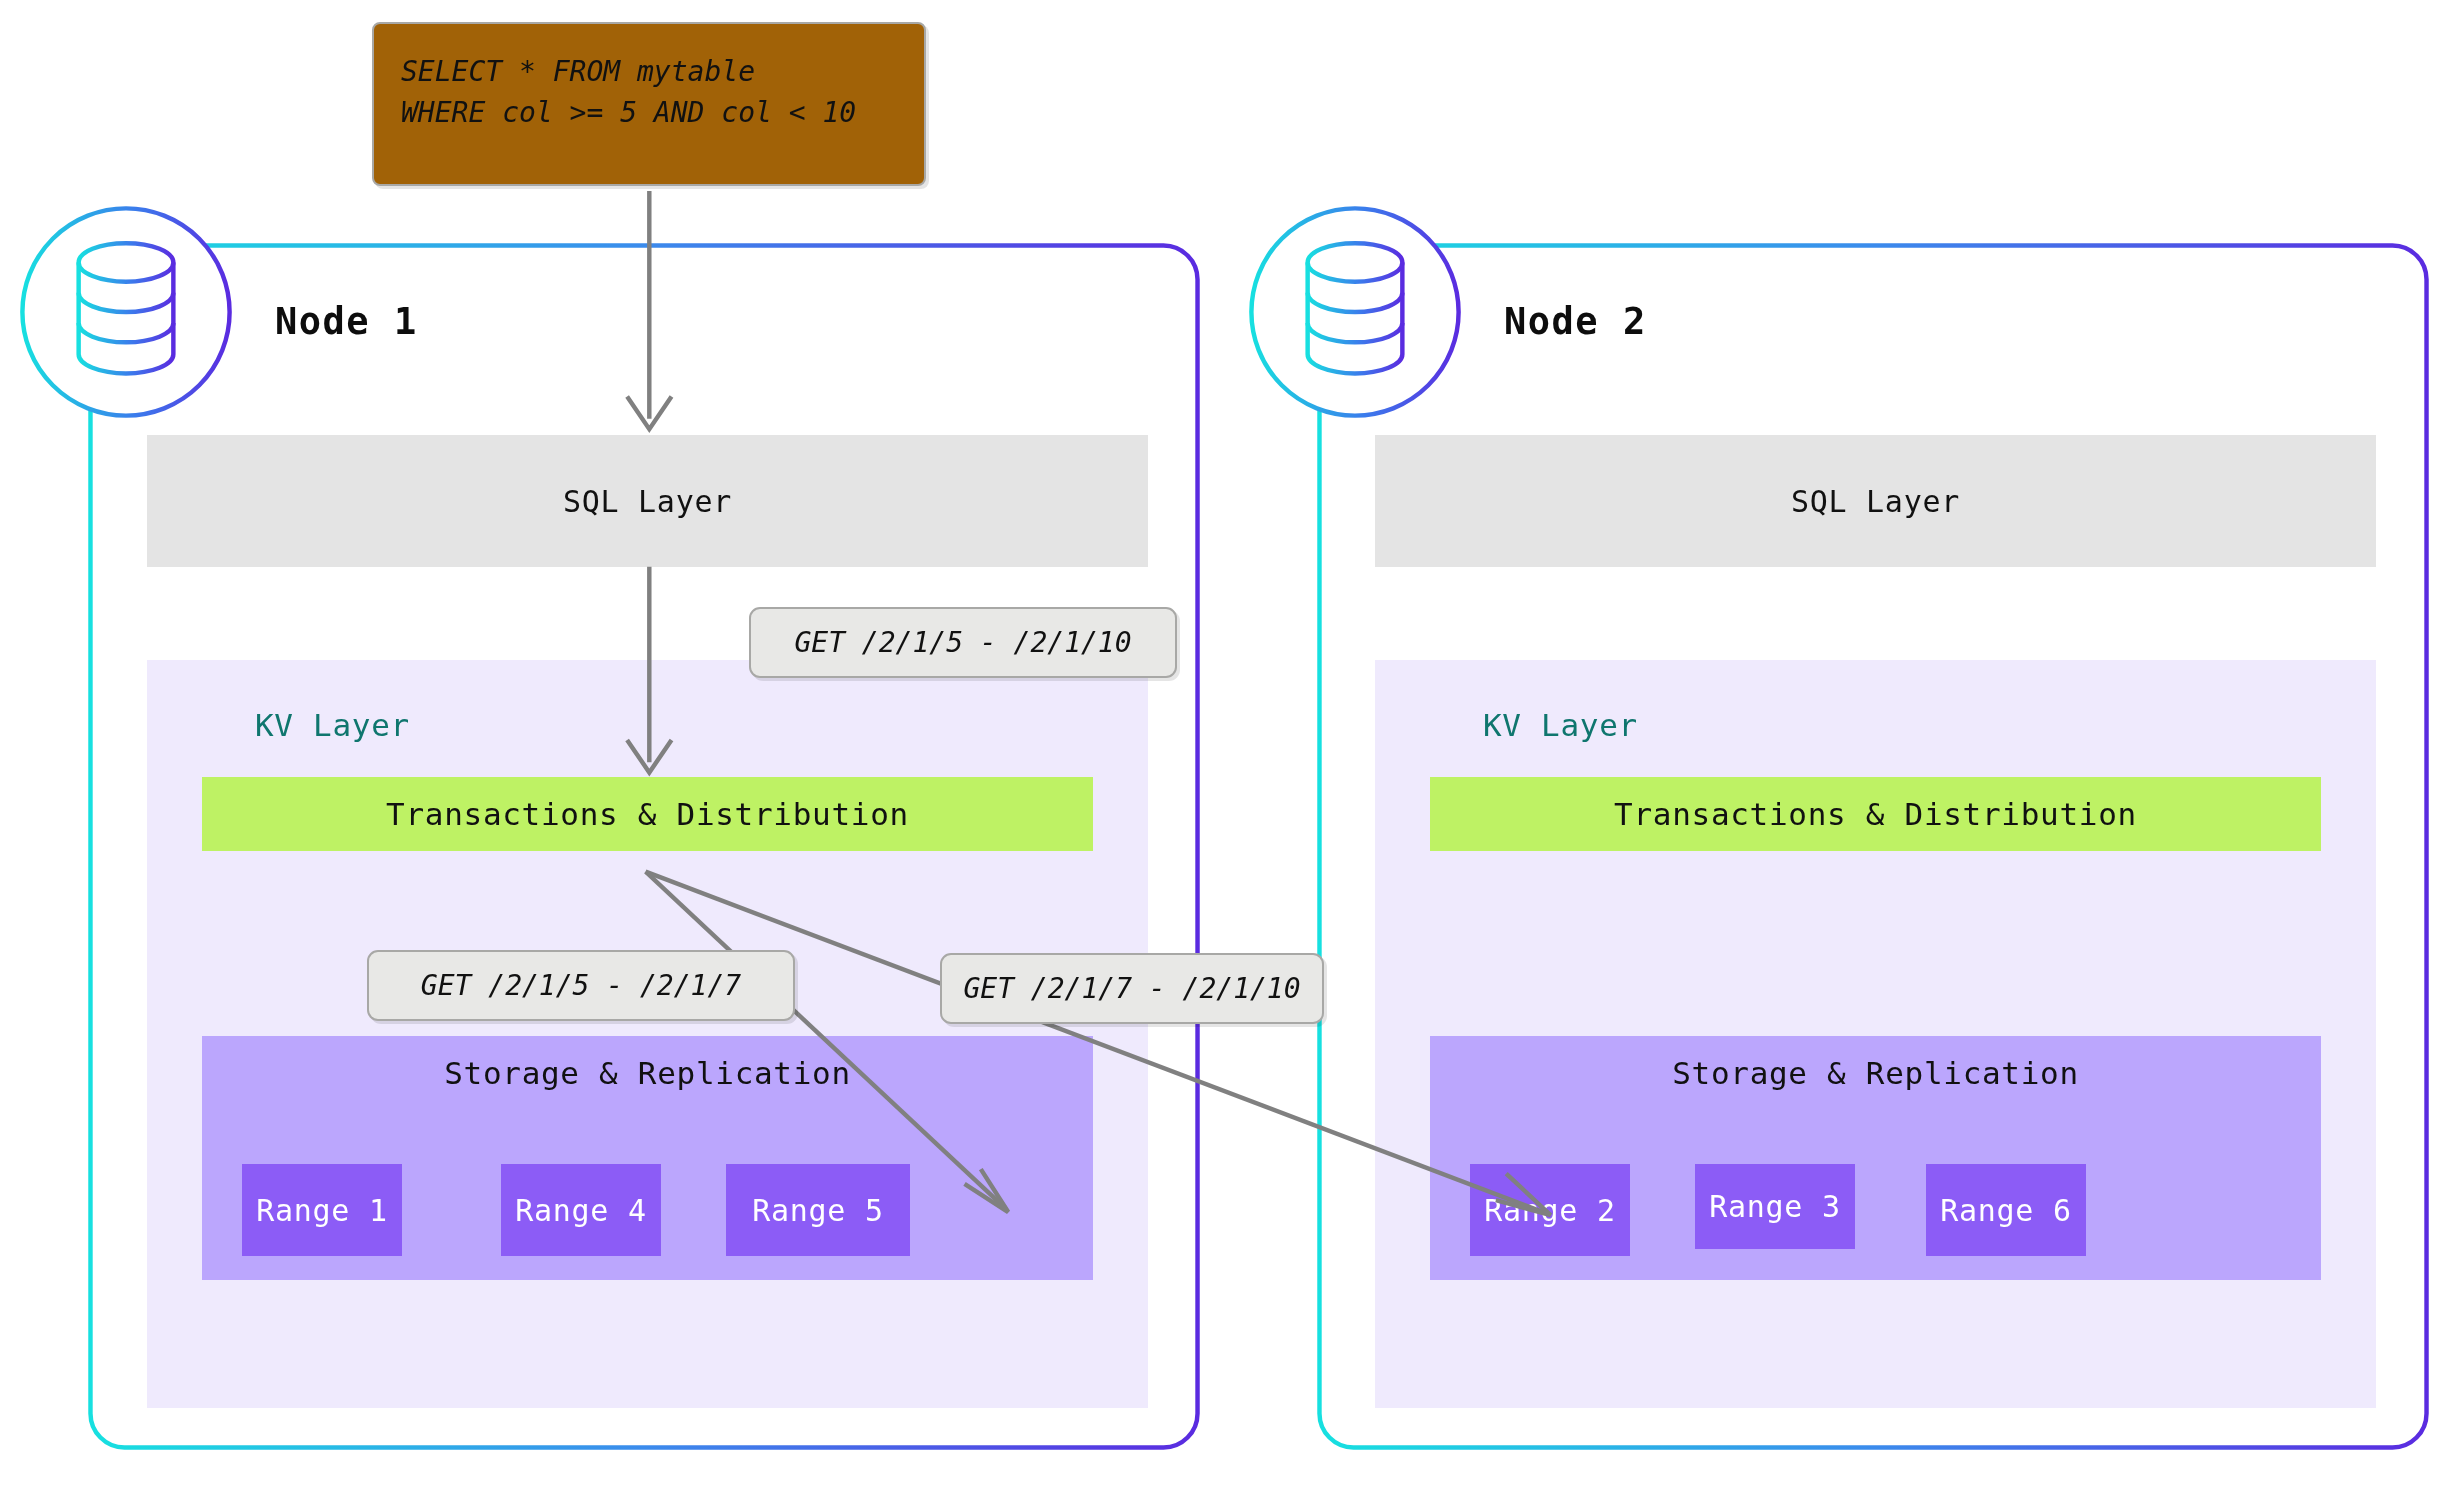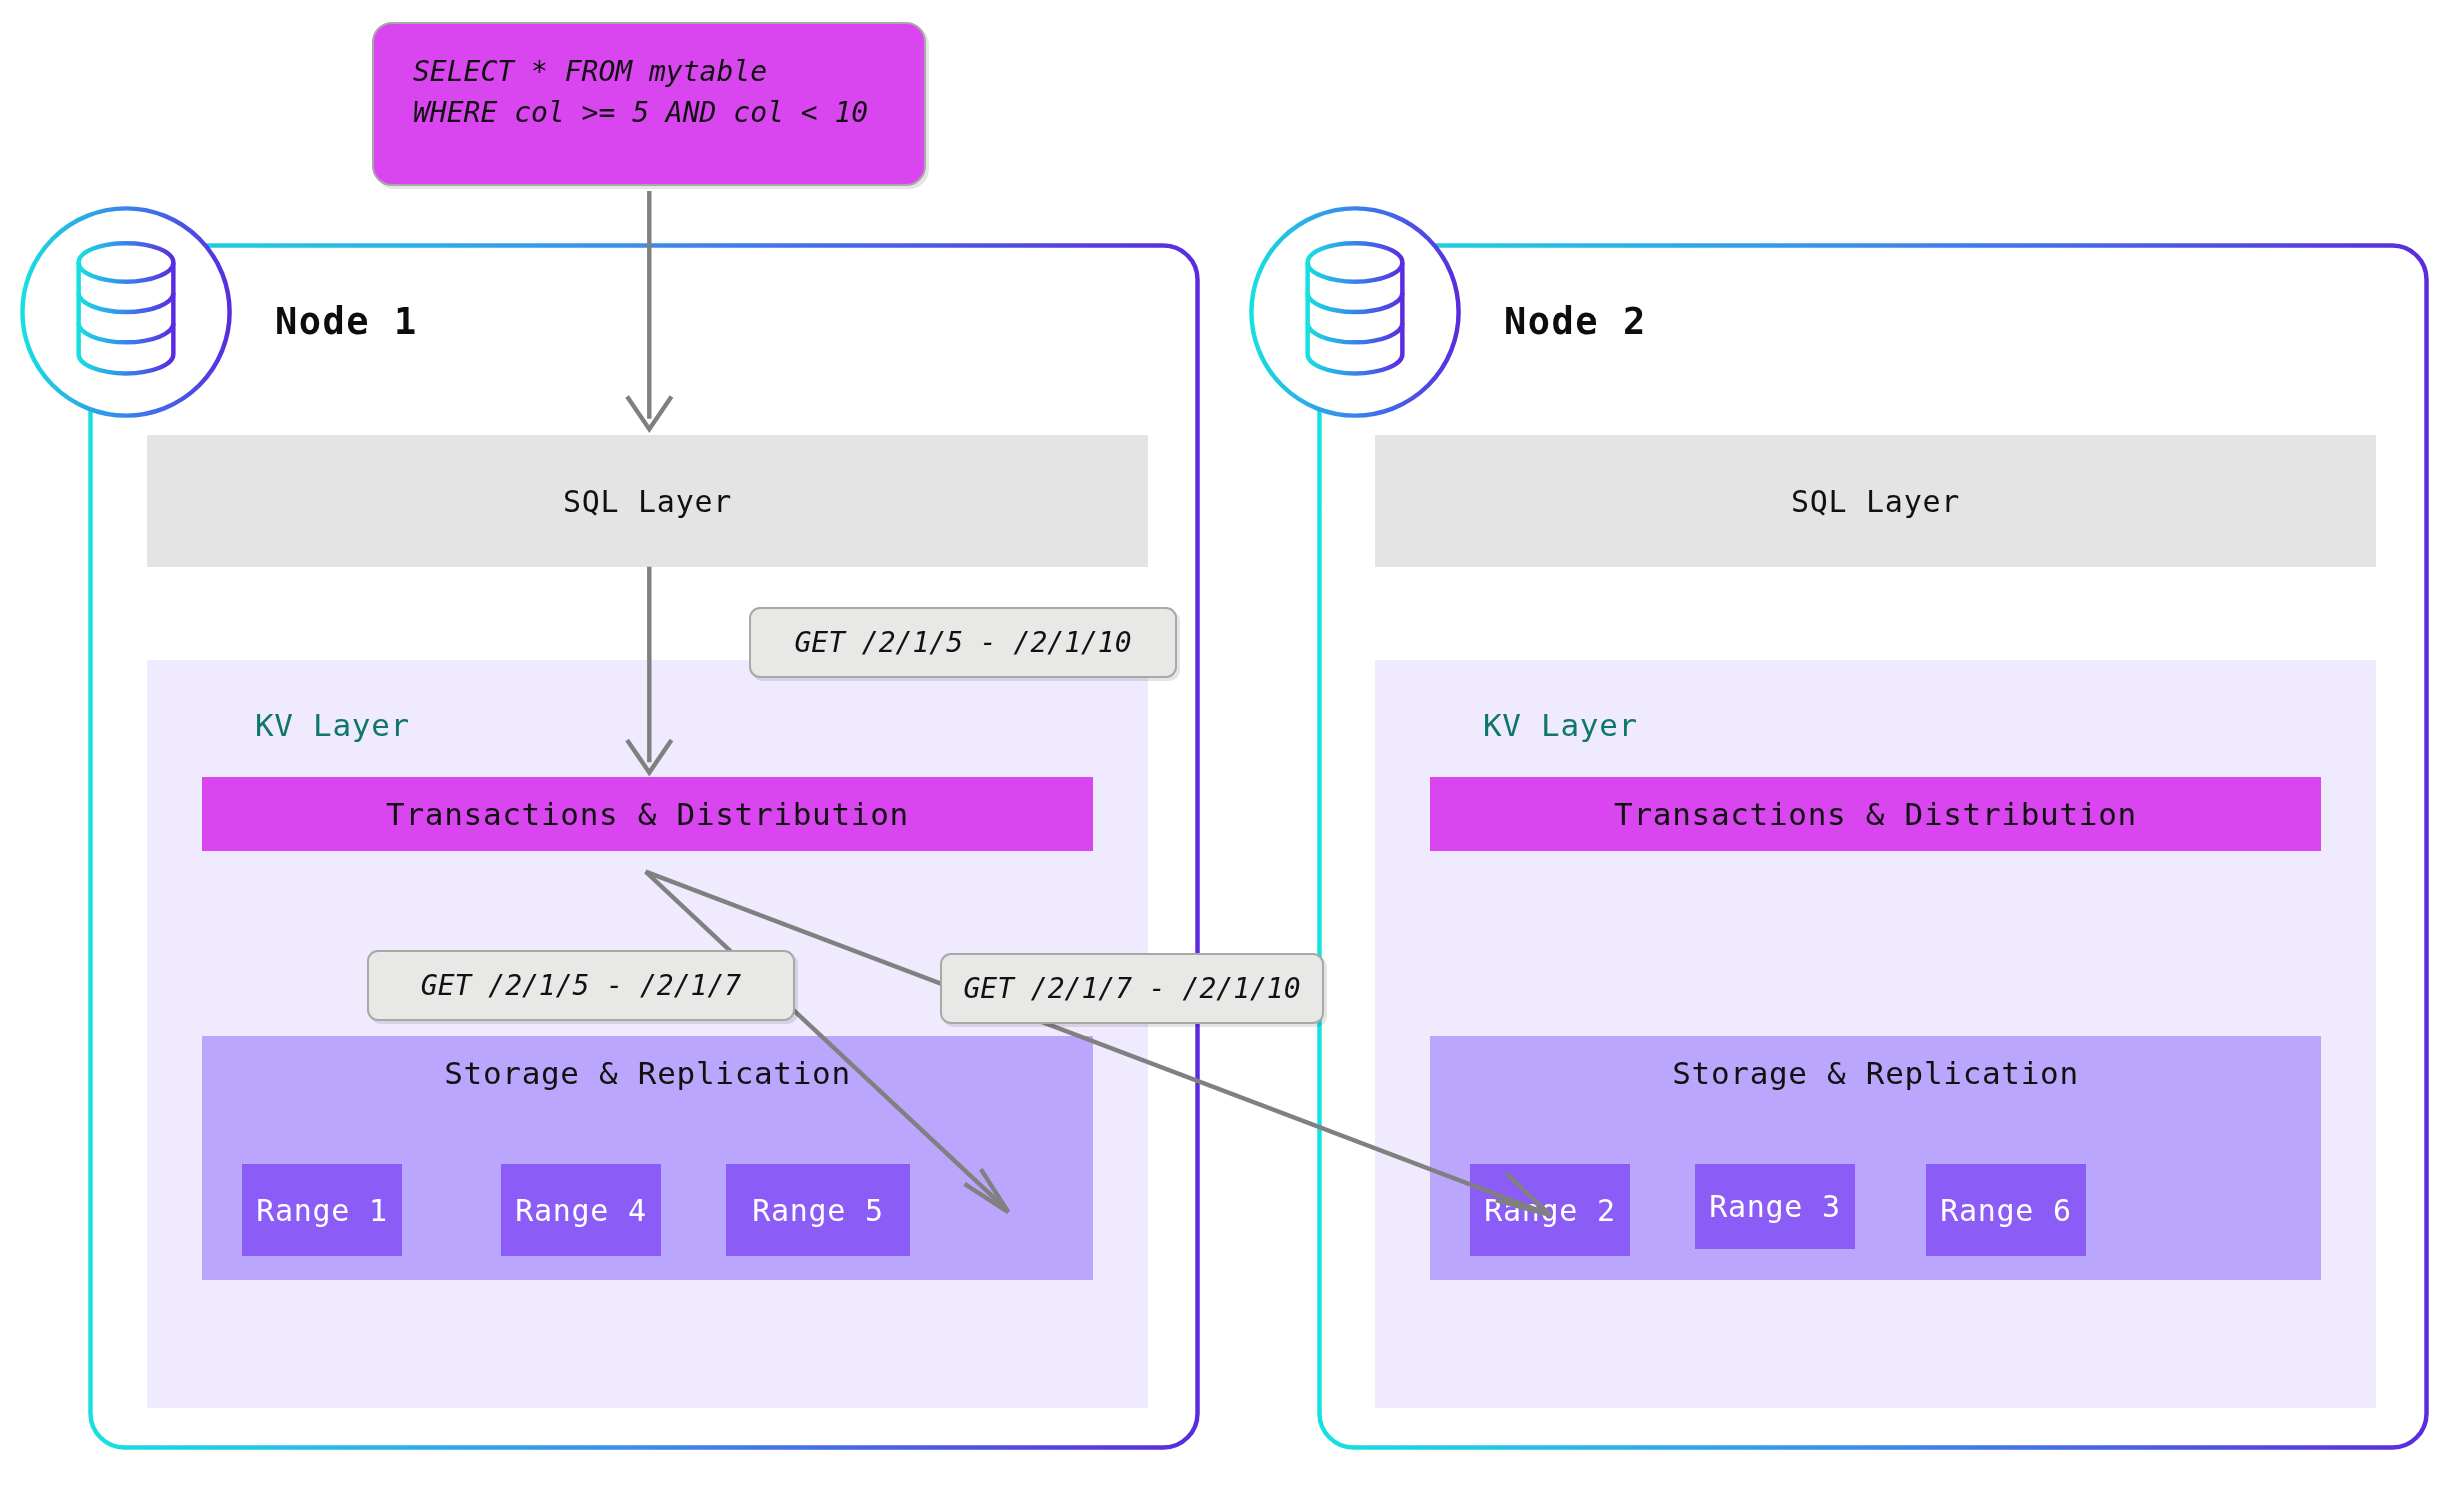--- a/index.html
+++ b/index.html
@@ -49,21 +49,21 @@
     position:absolute;
     background:#efeafd;
   }
   .kv-label{
     position:absolute;
     font-size:31px;color:#0f766e;letter-spacing:0.7px;
     white-space:nowrap;
   }
   .txn-bar{
     position:absolute;
-    background:#d946ef;
+    background:#bef264;
     display:flex;align-items:center;justify-content:center;
     font-size:31px;color:#111;letter-spacing:0.7px;
   }
   .storage-bar{
     position:absolute;
     background:#bba6fd;
   }
   .storage-title{
     position:absolute;left:0;right:0;top:19px;
     text-align:center;font-size:31px;color:#111;letter-spacing:0.7px;
@@ -89,30 +89,30 @@
     font-style:italic;
     font-size:28px;
     color:#111;
     letter-spacing:0px;
     box-sizing:border-box;
     white-space:nowrap;
     z-index:30;
   }
   .query-box{
     position:absolute;
-    background:#d946ef;
+    background:#a16207;
     border:2.2px solid #a8a8a6;
-    border-radius:20px;
+    border-radius:8px;
     box-shadow:3px 3px 0 rgba(0,0,0,0.10);
     box-sizing:border-box;
     font-style:italic;
     font-size:28px;
     color:#111;
     line-height:1.45;
-    padding:28px 0 28px 39px;
+    padding:28px 0 28px 27px;
     z-index:30;
   }
   .query-line{white-space:pre;}
 
   
   .arrows{position:absolute;left:0;top:0;width:2450px;height:1511px;overflow:visible;pointer-events:none;z-index:20;}
 </style>
 </head>
 <body>
 

